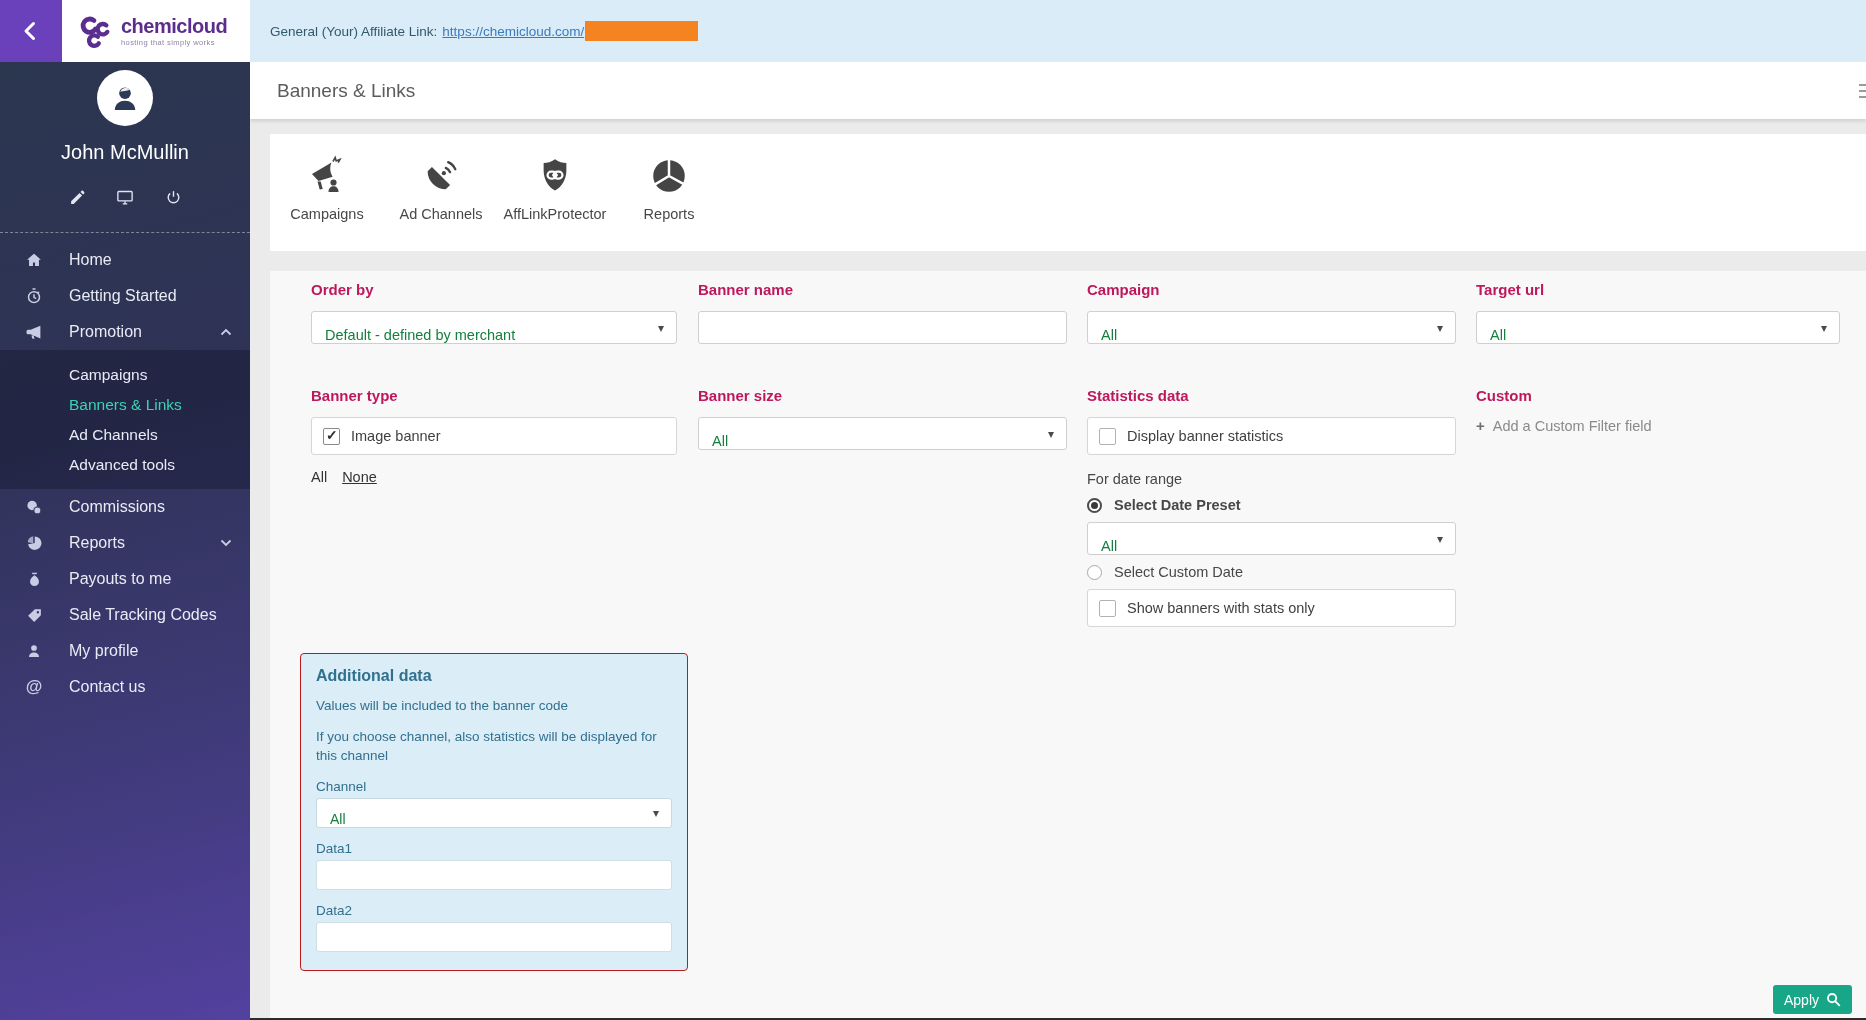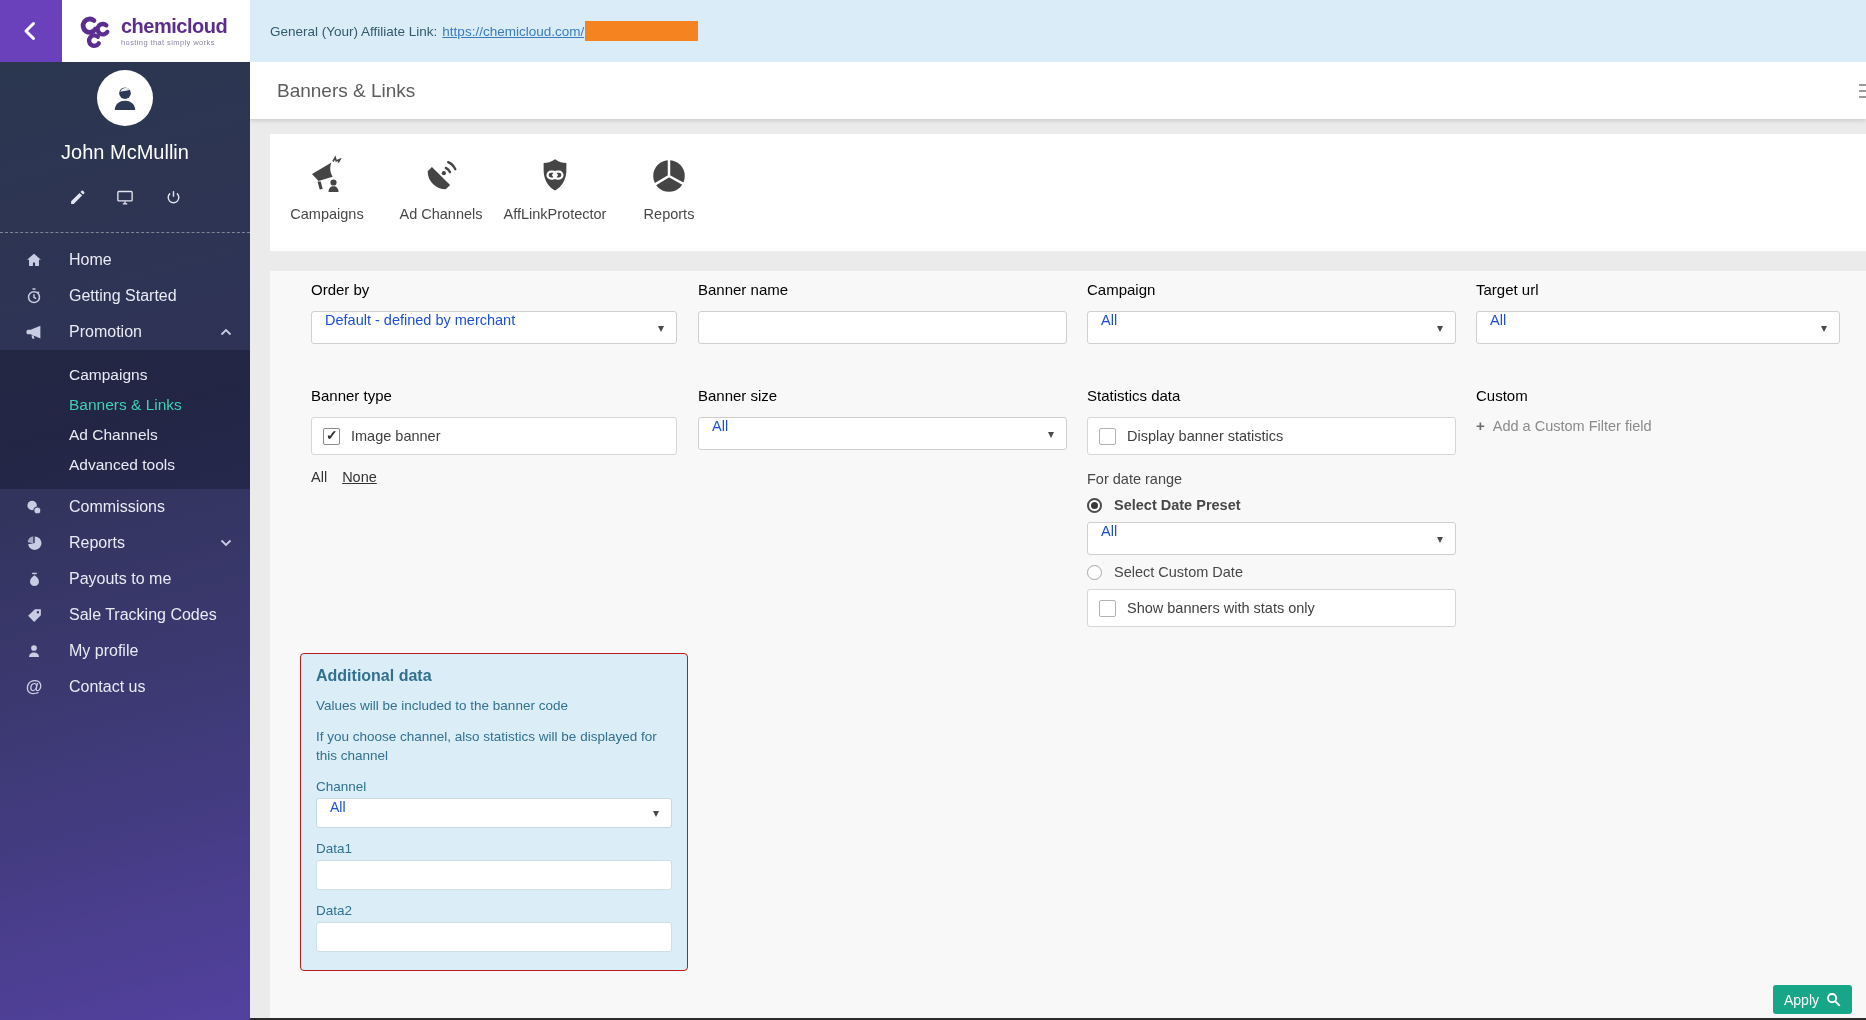--- a/index.html
+++ b/index.html
@@ -47,23 +47,23 @@
 
   .filter-card { position:absolute; left:270px; top:271px; right:0; bottom:0; background:#f8f8f9; }
 
   .fcol { position:absolute; }
   .c1 { left:41px;  width:366px; }
   .c2 { left:428px; width:369px; }
   .c3 { left:817px; width:369px; }
   .c4 { left:1206px; width:364px; }
   .r1 { top:10px; }
   .r2 { top:116px; }
-  .flabel { font-size:15px; font-weight:normal; color:#000000; margin-bottom:13px; }
-
-  .select, .tinput { position:relative; height:33px; background:#fff; border:1px solid #cfcfcf; border-radius:3px; display:flex; align-items:flex-start; padding:0 13px; font-size:14.5px; color:#1d4ed8; cursor:pointer; }
+  .flabel { font-size:15px; font-weight:bold; color:#be185d; margin-bottom:13px; }
+
+  .select, .tinput { position:relative; height:33px; background:#fff; border:1px solid #cfcfcf; border-radius:3px; display:flex; align-items:flex-end; padding:0 13px; font-size:14.5px; color:#15803d; cursor:pointer; }
   .select::after { content:"▾"; position:absolute; right:12px; top:50%; transform:translateY(-52%); font-size:12px; color:#4a4a4a; }
   .tinput { cursor:text; }
 
   .cb-box { height:38px; background:#fff; border:1px solid #d6d6d6; border-radius:3px; display:flex; align-items:center; padding:0 11px; gap:11px; font-size:14.5px; color:#3f3f3f; cursor:pointer; }
   .cb { width:17px; height:17px; border:1px solid #b2b2b2; border-radius:2px; background:#fff; position:relative; flex:0 0 auto; }
   .cb.checked { border-color:#8a8a8a; }
   .cb.checked::after { content:"✓"; position:absolute; top:-2px; left:2px; font-size:14px; font-weight:bold; color:#2e2e2e; }
 
   .allnone { margin-top:14px; font-size:14.5px; color:#333; display:flex; gap:15px; }
   .allnone .ln-none { text-decoration:underline; cursor:pointer; }

